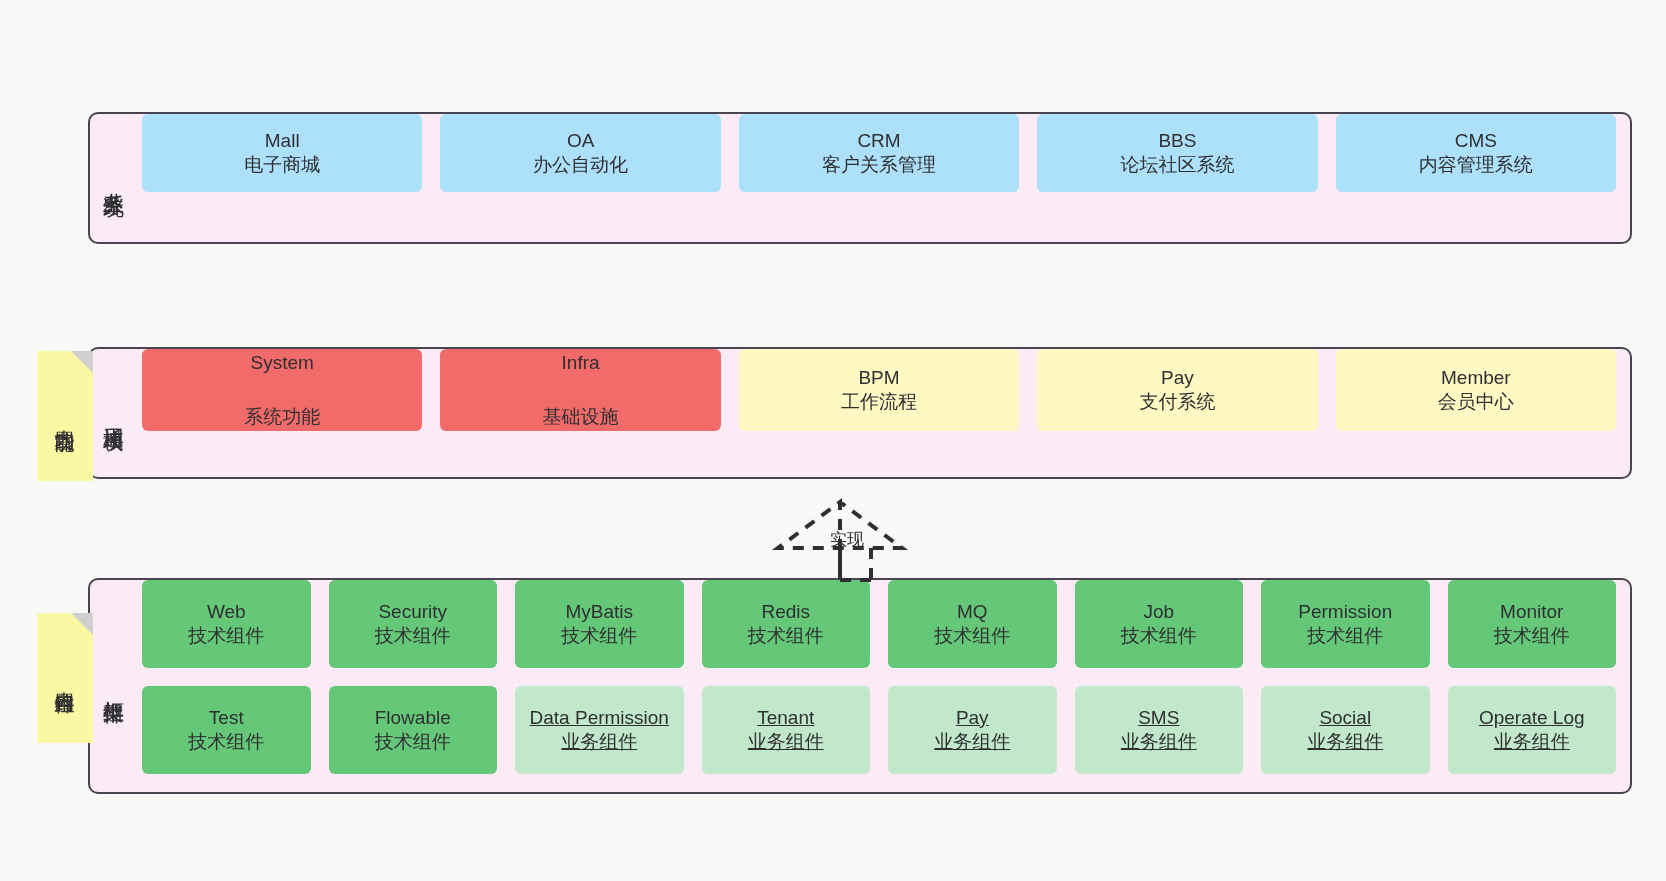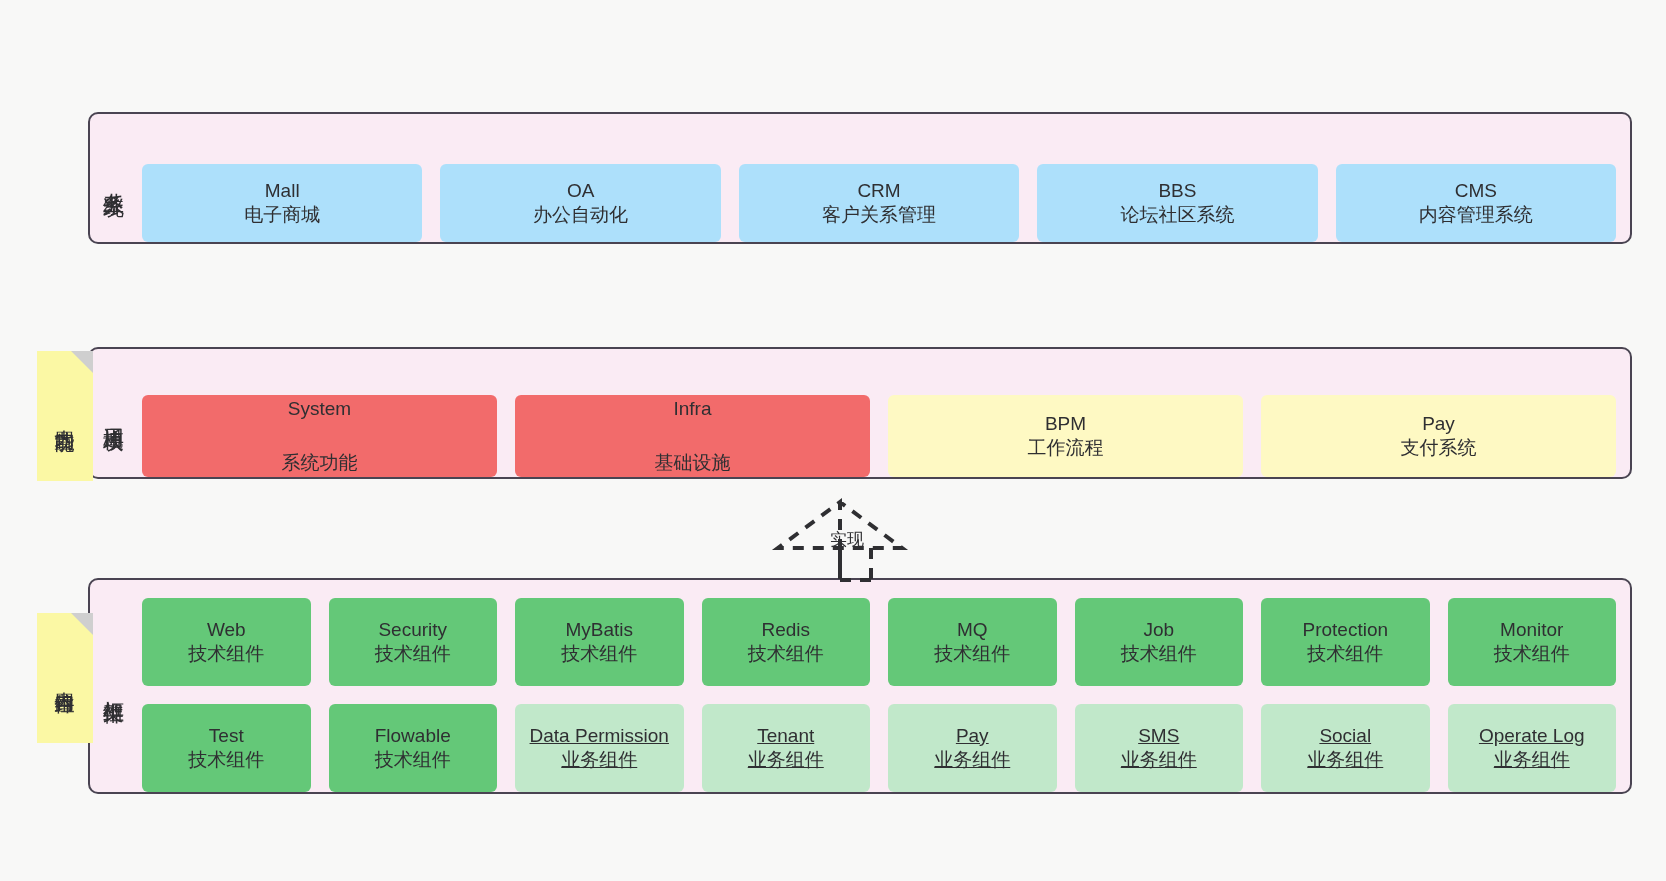--- a/index.html
+++ b/index.html
@@ -42,21 +42,21 @@
     letter-spacing: 1px;
     writing-mode: vertical-rl;
     text-orientation: upright;
     color: #2f2f32;
     white-space: nowrap;
   }
   .layer-body {
     flex: 1 1 auto;
     display: flex;
     flex-direction: column;
-    justify-content: flex-end;
+    justify-content: flex-start;
     gap: 18px;
     padding: 0 14px 0 6px;
   }
   .row {
     display: flex;
     gap: 18px;
   }
   .card {
     flex: 1 1 0;
     border-radius: 6px;
@@ -178,20 +178,24 @@
           <span class="en">Infra</span>
           <span class="cn">基础设施</span>
         </div>
         <div class="card c-pink">
           <span class="en">BPM</span>
           <span class="cn">工作流程</span>
         </div>
         <div class="card c-pink">
           <span class="en">Pay</span>
           <span class="cn">支付系统</span>
+        </div>
+        <div class="card c-pink">
+          <span class="en">Member</span>
+          <span class="cn">会员中心</span>
         </div>
       </div>
     </div>
   </div>
 
   <div class="arrow" style="left:770px; top:492px; width:150px; height:90px;">
     <svg width="150" height="90" viewBox="0 0 150 90">
       <path d="M 70 78 L 70 10 L 8 56 L 132 56 L 70 10" fill="none" stroke="#2f2f32" stroke-width="4" stroke-dasharray="11 9" stroke-linecap="butt" stroke-linejoin="miter"></path>
       <path d="M 70 56 L 70 88" fill="none" stroke="#2f2f32" stroke-width="4" stroke-dasharray="11 9"></path>
       <path d="M 101 56 L 101 88" fill="none" stroke="#2f2f32" stroke-width="4" stroke-dasharray="11 9"></path>
@@ -227,21 +231,21 @@
         </div>
         <div class="card c-green">
           <span class="en">MQ</span>
           <span class="cn">技术组件</span>
         </div>
         <div class="card c-green">
           <span class="en">Job</span>
           <span class="cn">技术组件</span>
         </div>
         <div class="card c-green">
-          <span class="en">Protection</span>
+          <span class="en">Permission</span>
           <span class="cn">技术组件</span>
         </div>
         <div class="card c-green">
           <span class="en">Monitor</span>
           <span class="cn">技术组件</span>
         </div>
       </div>
       <div class="row">
         <div class="card c-green">
           <span class="en">Test</span>

